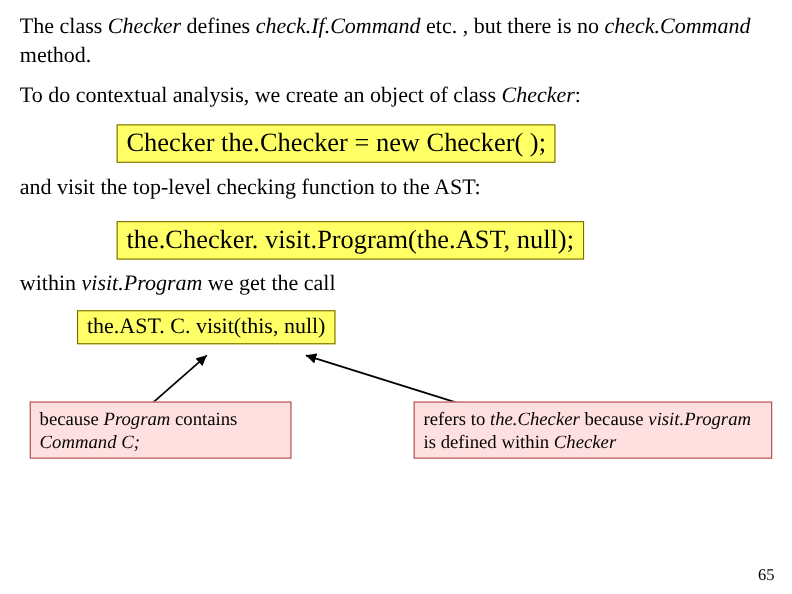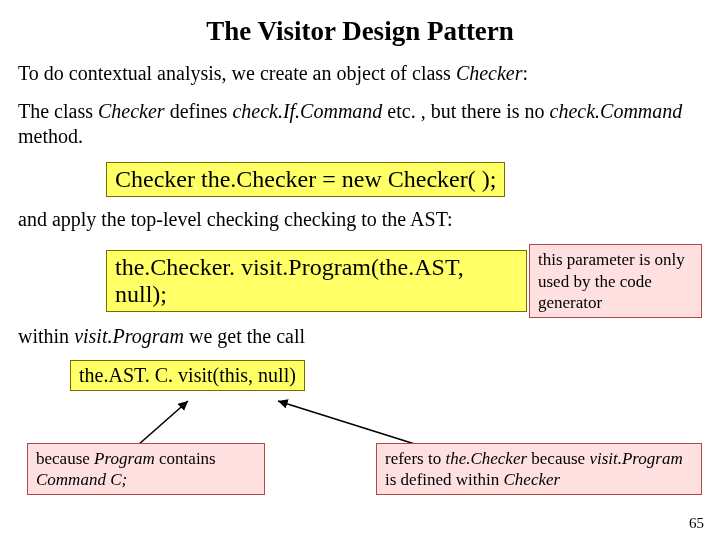--- a/index.html
+++ b/index.html
@@ -84,41 +84,39 @@
     position: absolute;
     right: 16px;
     bottom: 8px;
     font-size: 15px;
   }
 </style>
 </head>
 <body>
 
 <div class="page">
-  <h1>The Visitor Design Pattern</h1>
+
+  <div class="para">
+    <span>The class </span><span class="italic">Checker</span><span> defines </span><span class="italic">check.If.Command</span><span> etc. , but there is no </span><span class="italic">check.Command</span><span> method.</span>
+  </div>
 
   <div class="para">
     <span>To do contextual analysis, we create an object of class </span><span class="italic">Checker</span><span>:</span>
-  </div>
-
-  <div class="para">
-    <span>The class </span><span class="italic">Checker</span><span> defines </span><span class="italic">check.If.Command</span><span> etc. , but there is no </span><span class="italic">check.Command</span><span> method.</span>
   </div>
 
   <div class="code-block">
     <span class="yellow">Checker the.Checker = new Checker( );</span>
   </div>
 
-  <div class="para">and apply the top-level checking checking to the AST:</div>
+  <div class="para">and visit the top-level checking function to the AST:</div>
 
   <div class="row">
     <div class="code-block" style="margin-bottom:4px;">
       <span class="yellow">the.Checker. visit.Program(the.AST, null);</span>
     </div>
-    <div class="pink sidebox">this parameter is only used by the code generator</div>
   </div>
 
   <div class="para" style="margin-top:6px;margin-bottom:4px;">
     <span>within </span><span class="italic">visit.Program</span><span> we get the call</span>
   </div>
 
   <div class="call-line">
     <span class="yellow">the.AST. C. visit(this, null)</span>
   </div>
 

